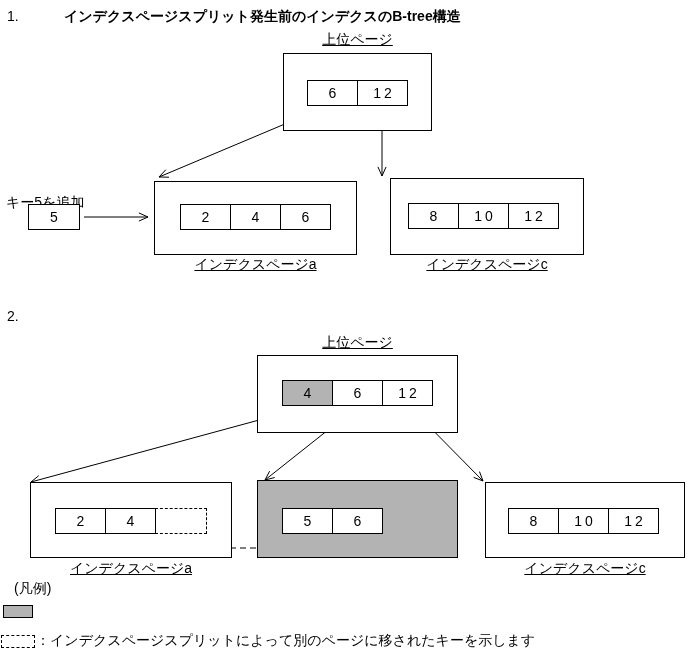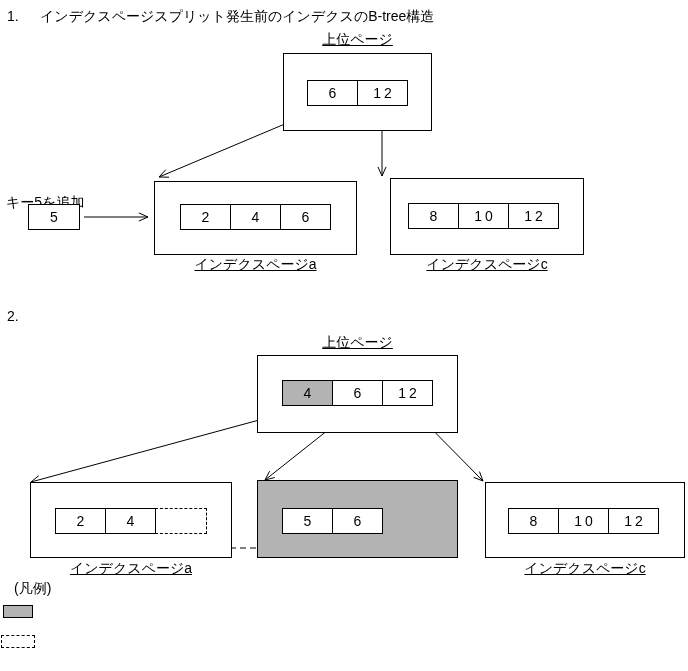--- a/index.html
+++ b/index.html
@@ -54,21 +54,21 @@
       <line x1="483" y1="481" x2="473.68437545835144" y2="477.36418655607366" stroke="#000000" stroke-width="1"></line>
       <line x1="483" y1="481" x2="479.4895503854719" y2="471.6364139613149" stroke="#000000" stroke-width="1"></line>
       <line x1="180" y1="534" x2="180" y2="548" stroke="#000000" stroke-width="1" stroke-dasharray="6 4"></line>
       <line x1="180" y1="548" x2="357" y2="548" stroke="#000000" stroke-width="1" stroke-dasharray="6 4"></line>
       <line x1="357" y1="549" x2="357" y2="534" stroke="#000000" stroke-width="1"></line>
       <line x1="357" y1="534" x2="361.0776045305957" y2="543.1308894031231" stroke="#000000" stroke-width="1"></line>
       <line x1="357" y1="534" x2="352.9223954694043" y2="543.1308894031231" stroke="#000000" stroke-width="1"></line>
     </svg>
 
   <span class="txt" style="left:7px;top:8px;">1.</span>
-  <span class="txt" style="left:40px;top:8px;">インデクスページスプリット発生前のインデクスのB-tree構造</span>
+  <span class="txt" style="left:64px;top:8px;font-weight:bold;">インデクスページスプリット発生前のインデクスのB-tree構造</span>
 
   <span class="lbl" style="left:283px;top:31px;width:149px;">上位ページ</span>
   <div class="box" style="left:283px;top:53px;width:149px;height:78px;"></div>
   <div class="cells" style="left:307px;top:80px;">
     <div class="cell">6</div>
     <div class="cell">12</div>
   </div>
 
   <span class="txt" style="left:6px;top:182px;margin-top:12px;">キー5を追加</span>
   <div class="cells" style="left:28px;top:204px;">
@@ -119,14 +119,15 @@
   <div class="cells" style="left:508px;top:508px;">
     <div class="cell">8</div>
     <div class="cell">10</div>
     <div class="cell">12</div>
   </div>
   <span class="lbl" style="left:485px;top:560px;width:200px;">インデクスページc</span>
 
   <span class="txt" style="left:14px;top:580px;">(凡例)</span>
   <div class="swatch gray" style="left:3px;top:605px;width:30px;height:13px;"></div>
   <div class="swatch dashed" style="left:1px;top:635px;width:34px;height:13px;"></div>
+  <span class="txt" style="left:36px;top:632px;">：インデクスページスプリットによって別のページに移されたキーを示します</span>
 
 </div>
 
 </body></html>

